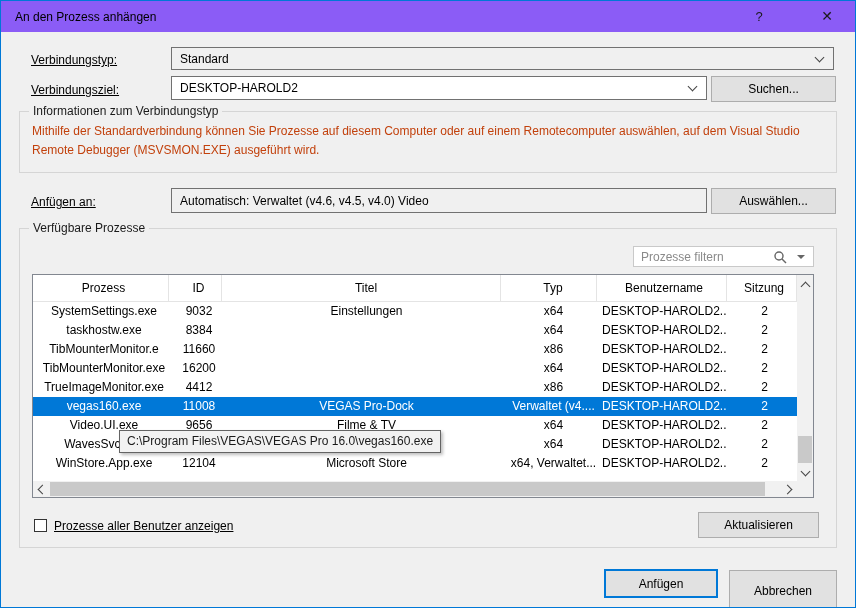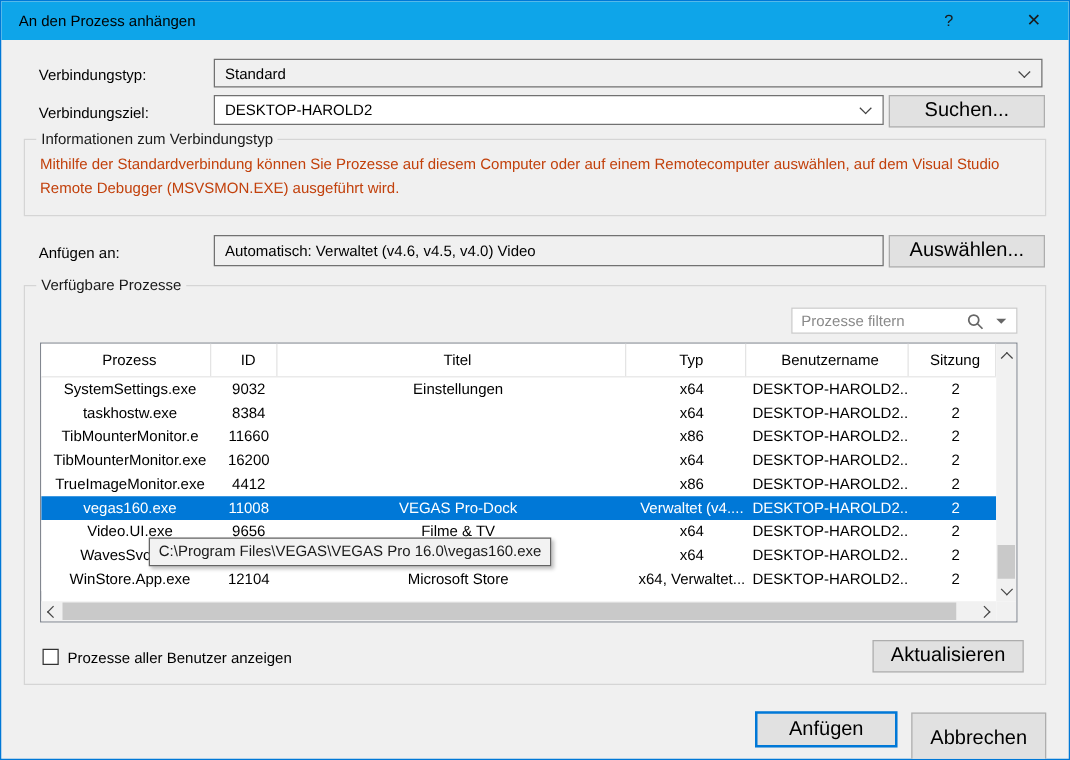--- a/index.html
+++ b/index.html
@@ -3,37 +3,37 @@
 <meta charset="utf-8">
 <style>
   * { box-sizing: border-box; margin: 0; padding: 0; }
   html,body { width:856px; height:608px; background:#fff; }
   body { font-family:"Liberation Sans", sans-serif; font-size:12px; color:#000; }
 
   .window { position:absolute; left:0; top:0; width:856px; height:608px;
             background:#f0f0f0; border:1px solid #0078d7; overflow:hidden; }
 
   
-  .titlebar { position:absolute; left:0; top:0; width:854px; height:31px; background:#0ea5e9; }
+  .titlebar { position:absolute; left:0; top:0; width:854px; height:31px; background:#8b5cf6; }
   .title-text { position:absolute; left:14px; top:9px; font-size:12px; color:#000; }
   .cap-btn { position:absolute; top:0; width:40px; height:31px; text-align:center;
              line-height:31px; font-size:13px; color:#1a1a1a; cursor:default; }
   .cap-help { right:76px; }
   .cap-close { right:8px; font-size:14px; }
 
   
-  .lbl { position:absolute; color:#000; }
+  .lbl { position:absolute; color:#000;text-decoration:underline; }
   .combo { position:absolute; border:1px solid #717171; background:#f0f0f0; }
   .combo .val { position:absolute; left:8px; top:50%; transform:translateY(-50%); white-space:nowrap; }
   .combo.white { background:#ffffff; }
   .chev { position:absolute; width:7px; height:7px; border-right:1px solid #444;
           border-bottom:1px solid #444; transform:rotate(45deg); }
   .combo .chev { right:10px; top:6px; }
   .btn { position:absolute; background:#e1e1e1; border:1px solid #adadad;
-         font-size:16px; text-align:center; color:#000; }
+         font-size:12px; text-align:center; color:#000; }
   .btn span { position:relative; top:50%; transform:translateY(-50%); display:block; }
   .btn.default { border:2px solid #0078d7; }
 
   .groupbox { position:absolute; border:1px solid #d5d5d5; }
   .groupbox .legend { position:absolute; top:-8px; left:9px; background:#f0f0f0; padding:0 4px; color:#1a1a1a; }
 
   .infotext { position:absolute; left:12px; top:10px; width:800px; line-height:19px; color:#c2410c; }
 
   
   .filter { position:absolute; left:632px; top:245px; width:181px; height:21px;

